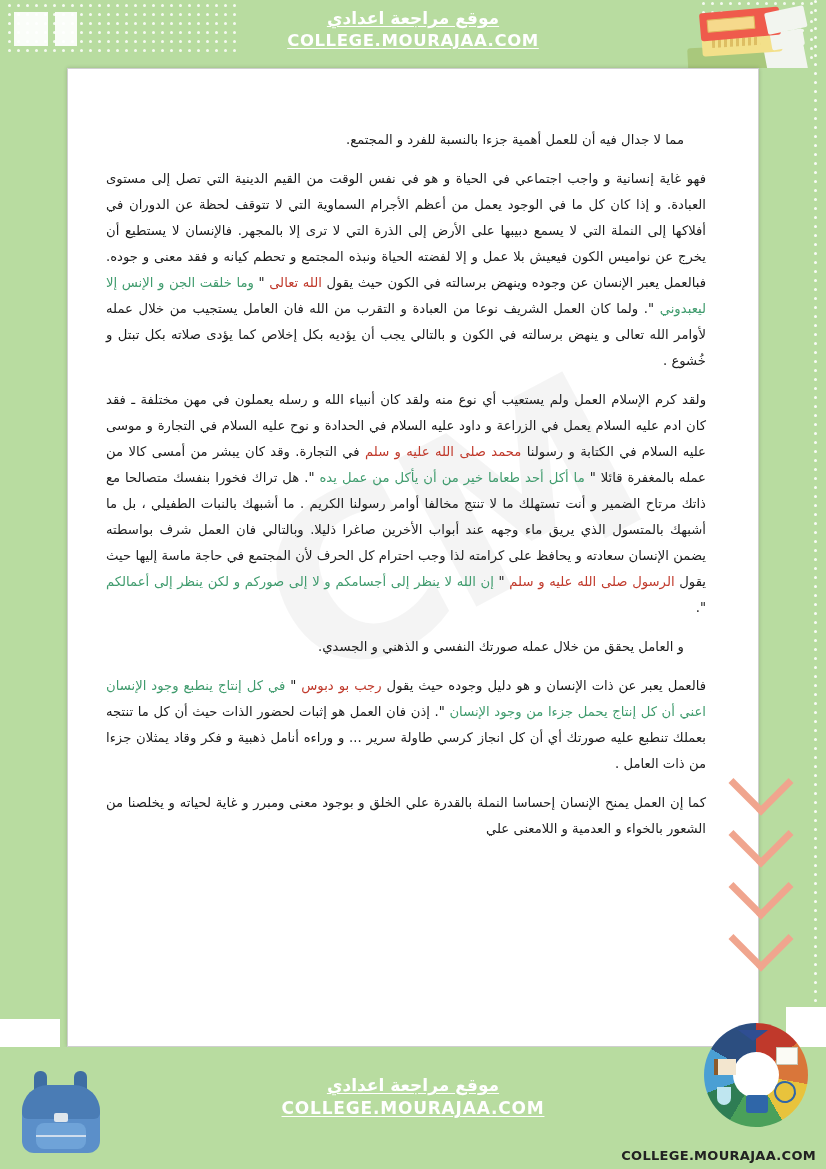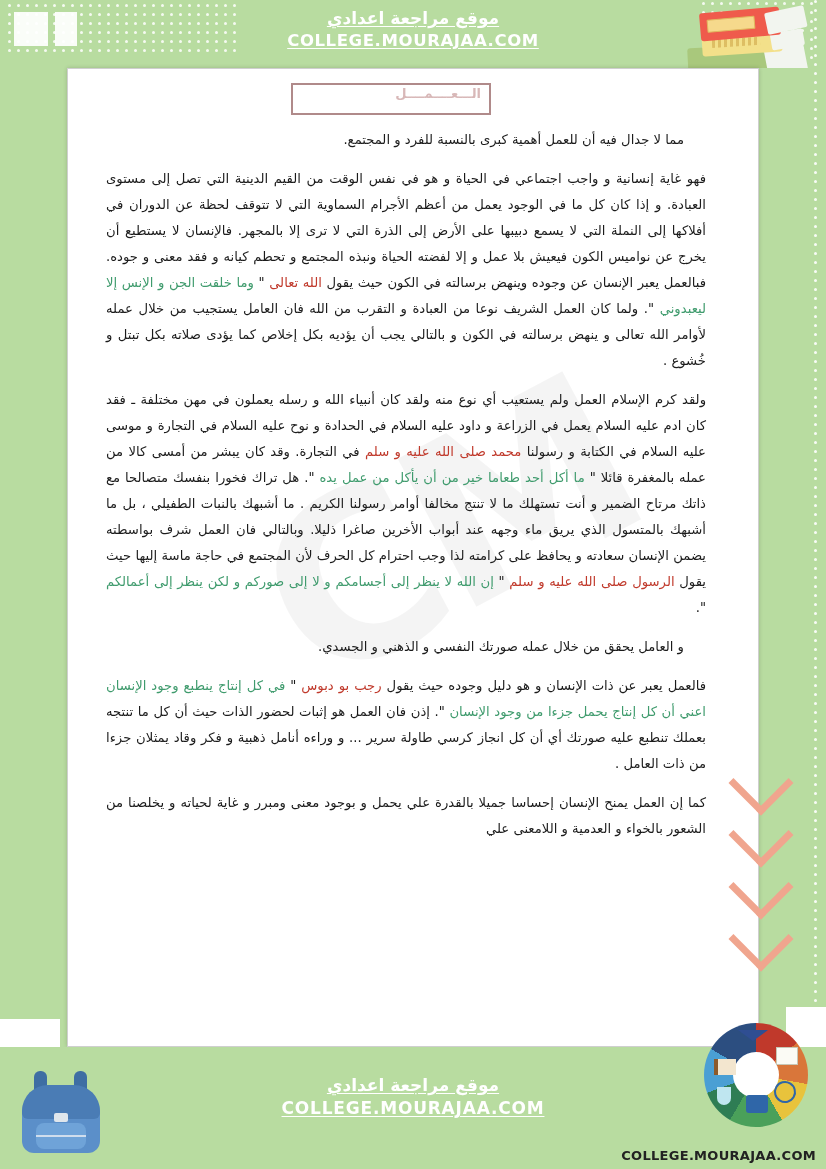--- a/index.html
+++ b/index.html
@@ -839,31 +839,28 @@
       <i class="dot" style="left: 0px; top: 1134px;"></i>
       <i class="dot" style="left: 0px; top: 1143px;"></i>
       <i class="dot" style="left: 0px; top: 1152px;"></i>
       <i class="dot" style="left: 0px; top: 1161px;"></i>
     </div>
 
   <div class="paper">
 
     <div class="watermark">CM</div>
 
-    <div class="title-box">
-      <span class="title-text">الـــعــــمــــل</span>
-    </div>
 
     <div class="doc-body" id="doc-body">
-        <div class="para ind"><span>مما لا جدال فيه أن للعمل أهمية كبرى بالنسبة للفرد و المجتمع.</span></div>
+        <div class="para ind"><span>مما لا جدال فيه أن للعمل أهمية جزءا بالنسبة للفرد و المجتمع.</span></div>
         <div class="para"><span>فهو  غاية إنسانية و واجب اجتماعي في الحياة و هو في نفس الوقت من القيم الدينية التي تصل إلى مستوى العبادة. و إذا كان كل ما في الوجود يعمل من أعظم الأجرام السماوية التي لا تتوقف لحظة عن الدوران في أفلاكها إلى النملة التي لا يسمع دبيبها على الأرض إلى الذرة التي لا ترى إلا بالمجهر.  فالإنسان لا يستطيع أن يخرج عن نواميس الكون فيعيش بلا عمل و إلا لفضته الحياة ونبذه المجتمع و تحطم كيانه و فقد معنى و جوده. فبالعمل يعبر الإنسان عن وجوده وينهض برسالته في الكون حيث يقول </span><span class="red">الله تعالى</span><span> " </span><span class="green">وما خلقت الجن و الإنس إلا ليعبدوني</span><span> ". ولما كان العمل الشريف نوعا من العبادة و التقرب من الله فان العامل يستجيب من خلال عمله لأوامر الله تعالى و ينهض برسالته في الكون و بالتالي يجب أن يؤديه بكل إخلاص كما يؤدى صلاته بكل تبتل و خُشوع .</span></div>
         <div class="para"><span>ولقد كرم الإسلام العمل ولم يستعيب أي نوع منه ولقد كان أنبياء الله و رسله يعملون في مهن مختلفة ـ فقد كان ادم عليه السلام يعمل في الزراعة و داود  عليه السلام في الحدادة و نوح عليه السلام في التجارة و موسى عليه السلام في الكتابة و رسولنا </span><span class="red">محمد صلى الله عليه و سلم</span><span> في التجارة. وقد كان يبشر من أمسى كالا من عمله بالمغفرة قائلا " </span><span class="green">ما أكل أحد طعاما خير من أن يأكل من عمل يده</span><span> ". هل تراك فخورا بنفسك متصالحا مع ذاتك مرتاح الضمير و أنت تستهلك ما لا تنتج مخالفا أوامر رسولنا الكريم . ما أشبهك بالنبات الطفيلي ، بل ما أشبهك بالمتسول الذي يريق ماء وجهه عند أبواب الأخرين صاغرا ذليلا. وبالتالي فان العمل شرف بواسطته يضمن الإنسان سعادته و يحافظ على كرامته لذا وجب احترام كل الحرف لأن المجتمع في حاجة ماسة إليها حيث يقول </span><span class="red">الرسول صلى الله عليه و سلم</span><span> " </span><span class="green">إن الله لا ينظر إلى أجسامكم و لا إلى صوركم و لكن ينظر إلى أعمالكم</span><span> ".</span></div>
         <div class="para ind"><span>و العامل يحقق من خلال عمله صورتك النفسي و الذهني و الجسدي.</span></div>
         <div class="para"><span>فالعمل يعبر  عن ذات الإنسان و هو دليل وجوده حيث يقول </span><span class="red">رجب بو دبوس</span><span> " </span><span class="green">في كل إنتاج ينطبع وجود الإنسان اعني أن كل إنتاج يحمل جزءا من وجود الإنسان</span><span> ". إذن فان العمل هو إثبات لحضور الذات حيث أن كل ما تنتجه بعملك تنطبع عليه صورتك أي أن كل انجاز كرسي طاولة سرير ... و وراءه أنامل ذهبية و فكر وقاد يمثلان جزءا من ذات العامل .</span></div>
-        <div class="para"><span>كما إن العمل يمنح الإنسان إحساسا جميلا بالقدرة علي يحمل و بوجود معنى ومبرر و  غاية لحياته و يخلصنا من الشعور بالخواء و العدمية و اللامعنى علي</span></div>
+        <div class="para"><span>كما إن العمل يمنح الإنسان إحساسا النملة بالقدرة علي الخلق و بوجود معنى ومبرر و  غاية لحياته و يخلصنا من الشعور بالخواء و العدمية و اللامعنى علي</span></div>
       </div>
 
   </div>
 
   <div class="chevrons">
     <div class="chev c1"></div>
     <div class="chev c2"></div>
     <div class="chev c3"></div>
     <div class="chev c4"></div>
   </div>

